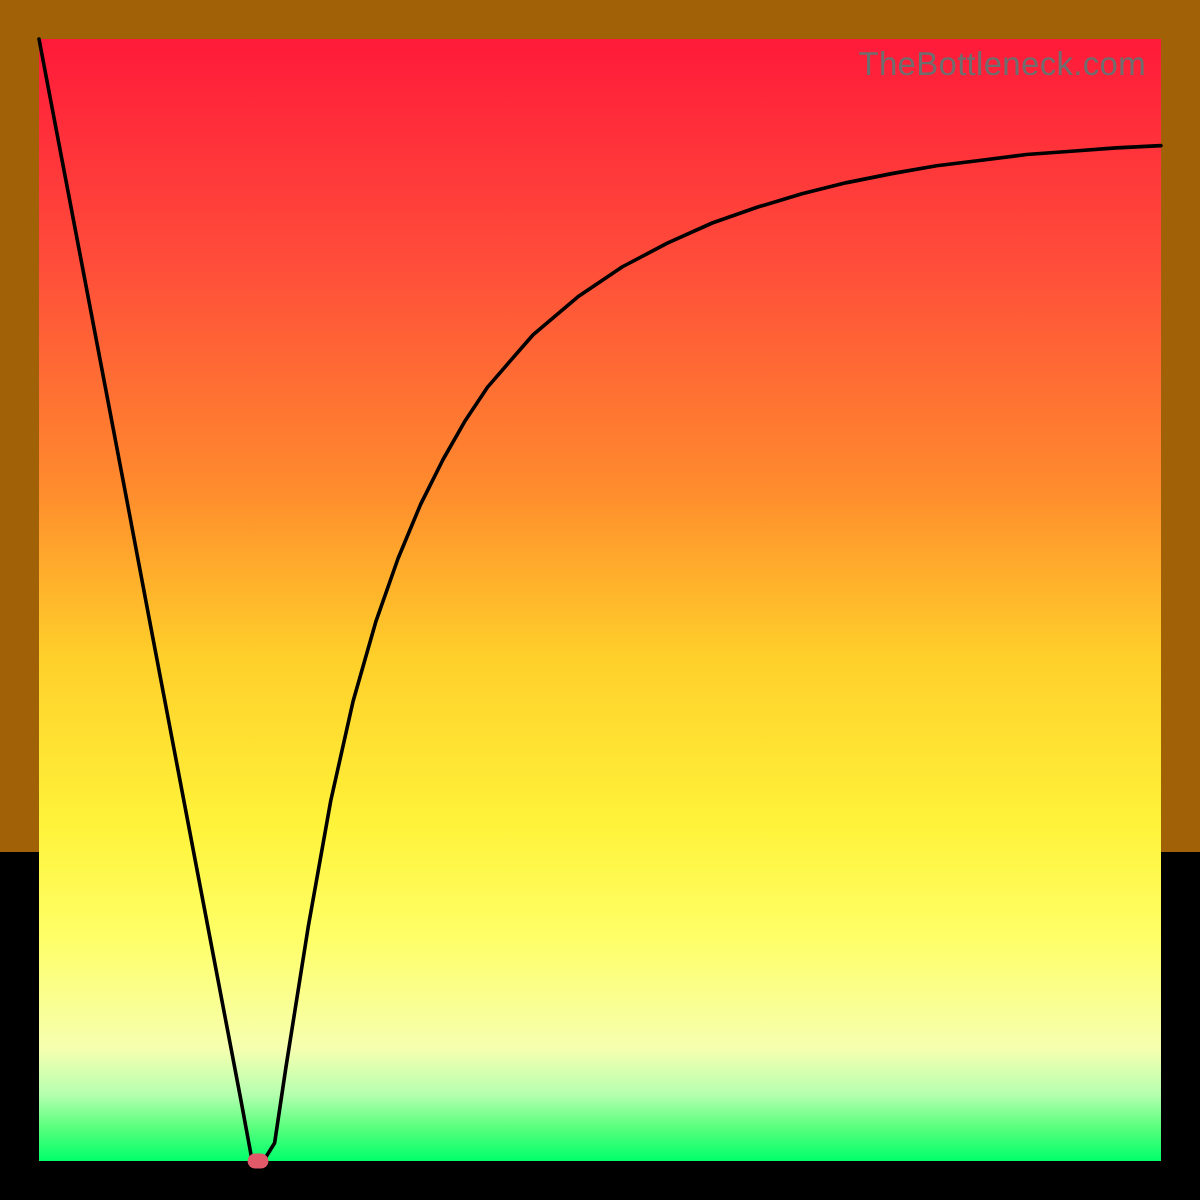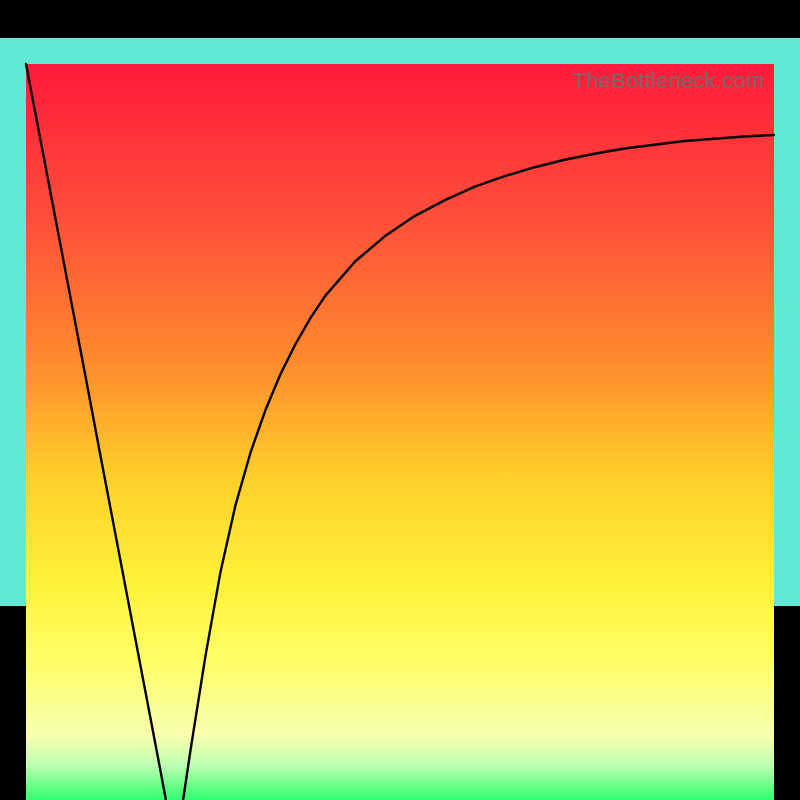--- a/index.html
+++ b/index.html
@@ -8,22 +8,21 @@
     width: 800px;
     height: 800px;
     background: #000;
     font-family: Arial, Helvetica, sans-serif;
     overflow: hidden;
   }
   .frame {
     position: relative;
     width: 800px;
     height: 568px;
-    background: #5eead4;
-    margin-top: 38px;
+    background: #a16207;
   }
   .plot-area {
     position: absolute;
     left: 26px;
     top: 26px;
     width: 748px;
     height: 748px;
     background: linear-gradient(
       to bottom,
       #ff1a3a 0%,

